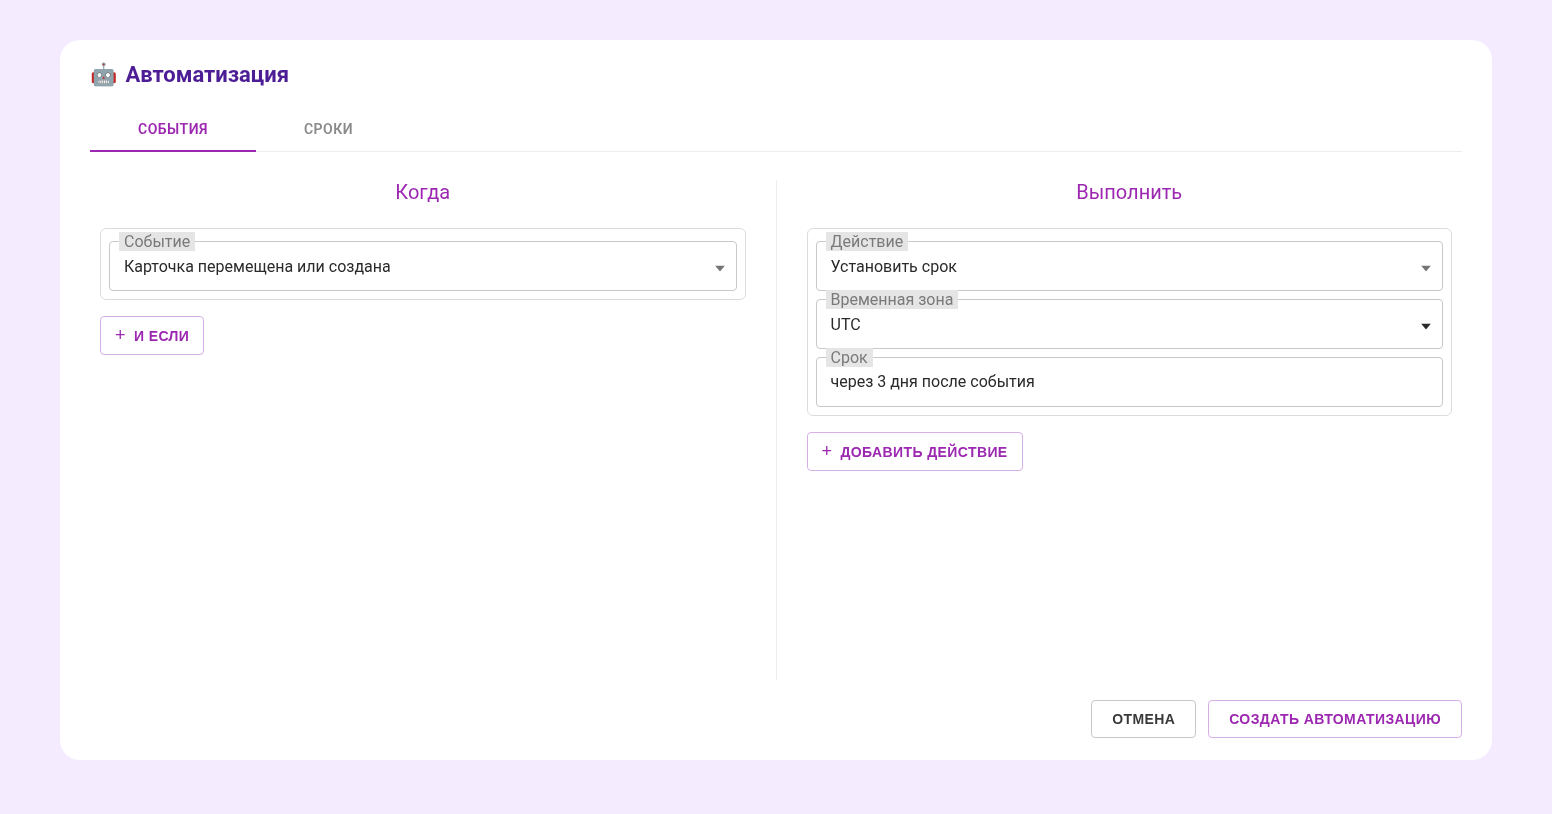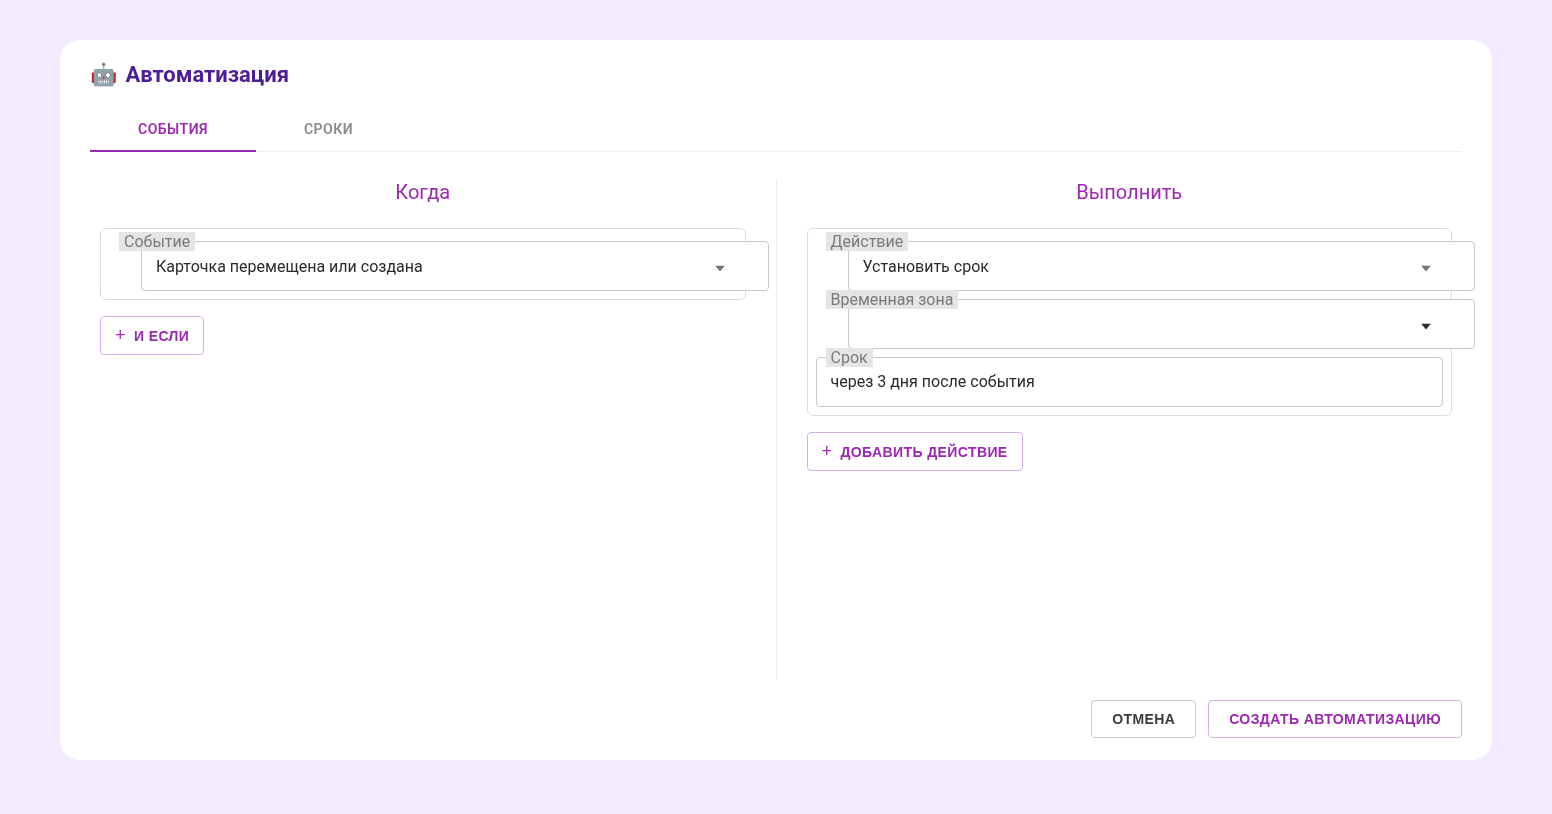--- a/index.html
+++ b/index.html
@@ -119,21 +119,20 @@
       border-radius: 4px;
       padding: 14px 40px 14px 14px;
       font-size: 16px;
       color: #2a2a2a;
       background: #fff;
       display: flex;
       align-items: center;
       justify-content: space-between;
       cursor: pointer;
       min-height: 50px;
-      margin-left: 32px;
     }
     .field-control .value {
       flex: 1;
     }
     .field-control .dropdown-icon {
       position: absolute;
       right: 12px;
       top: 50%;
       transform: translateY(-50%);
       color: #757575;
@@ -251,20 +250,21 @@
               <svg class="triangle-down" viewBox="0 0 10 6">
                   <path d="M0 0 L10 0 L5 6 Z" fill="#757575"></path>
                 </svg>
             </span>
           </div>
         </div>
 
         <div class="field">
           <span class="field-label">Временная зона</span>
           <div class="field-control">
+            <span class="value">UTC</span>
             <span class="dropdown-icon">
               <svg class="triangle-down" viewBox="0 0 10 6">
                   <path d="M0 0 L10 0 L5 6 Z" fill="#2a2a2a"></path>
                 </svg>
             </span>
           </div>
         </div>
 
         <div class="field">
           <span class="field-label">Срок</span>

